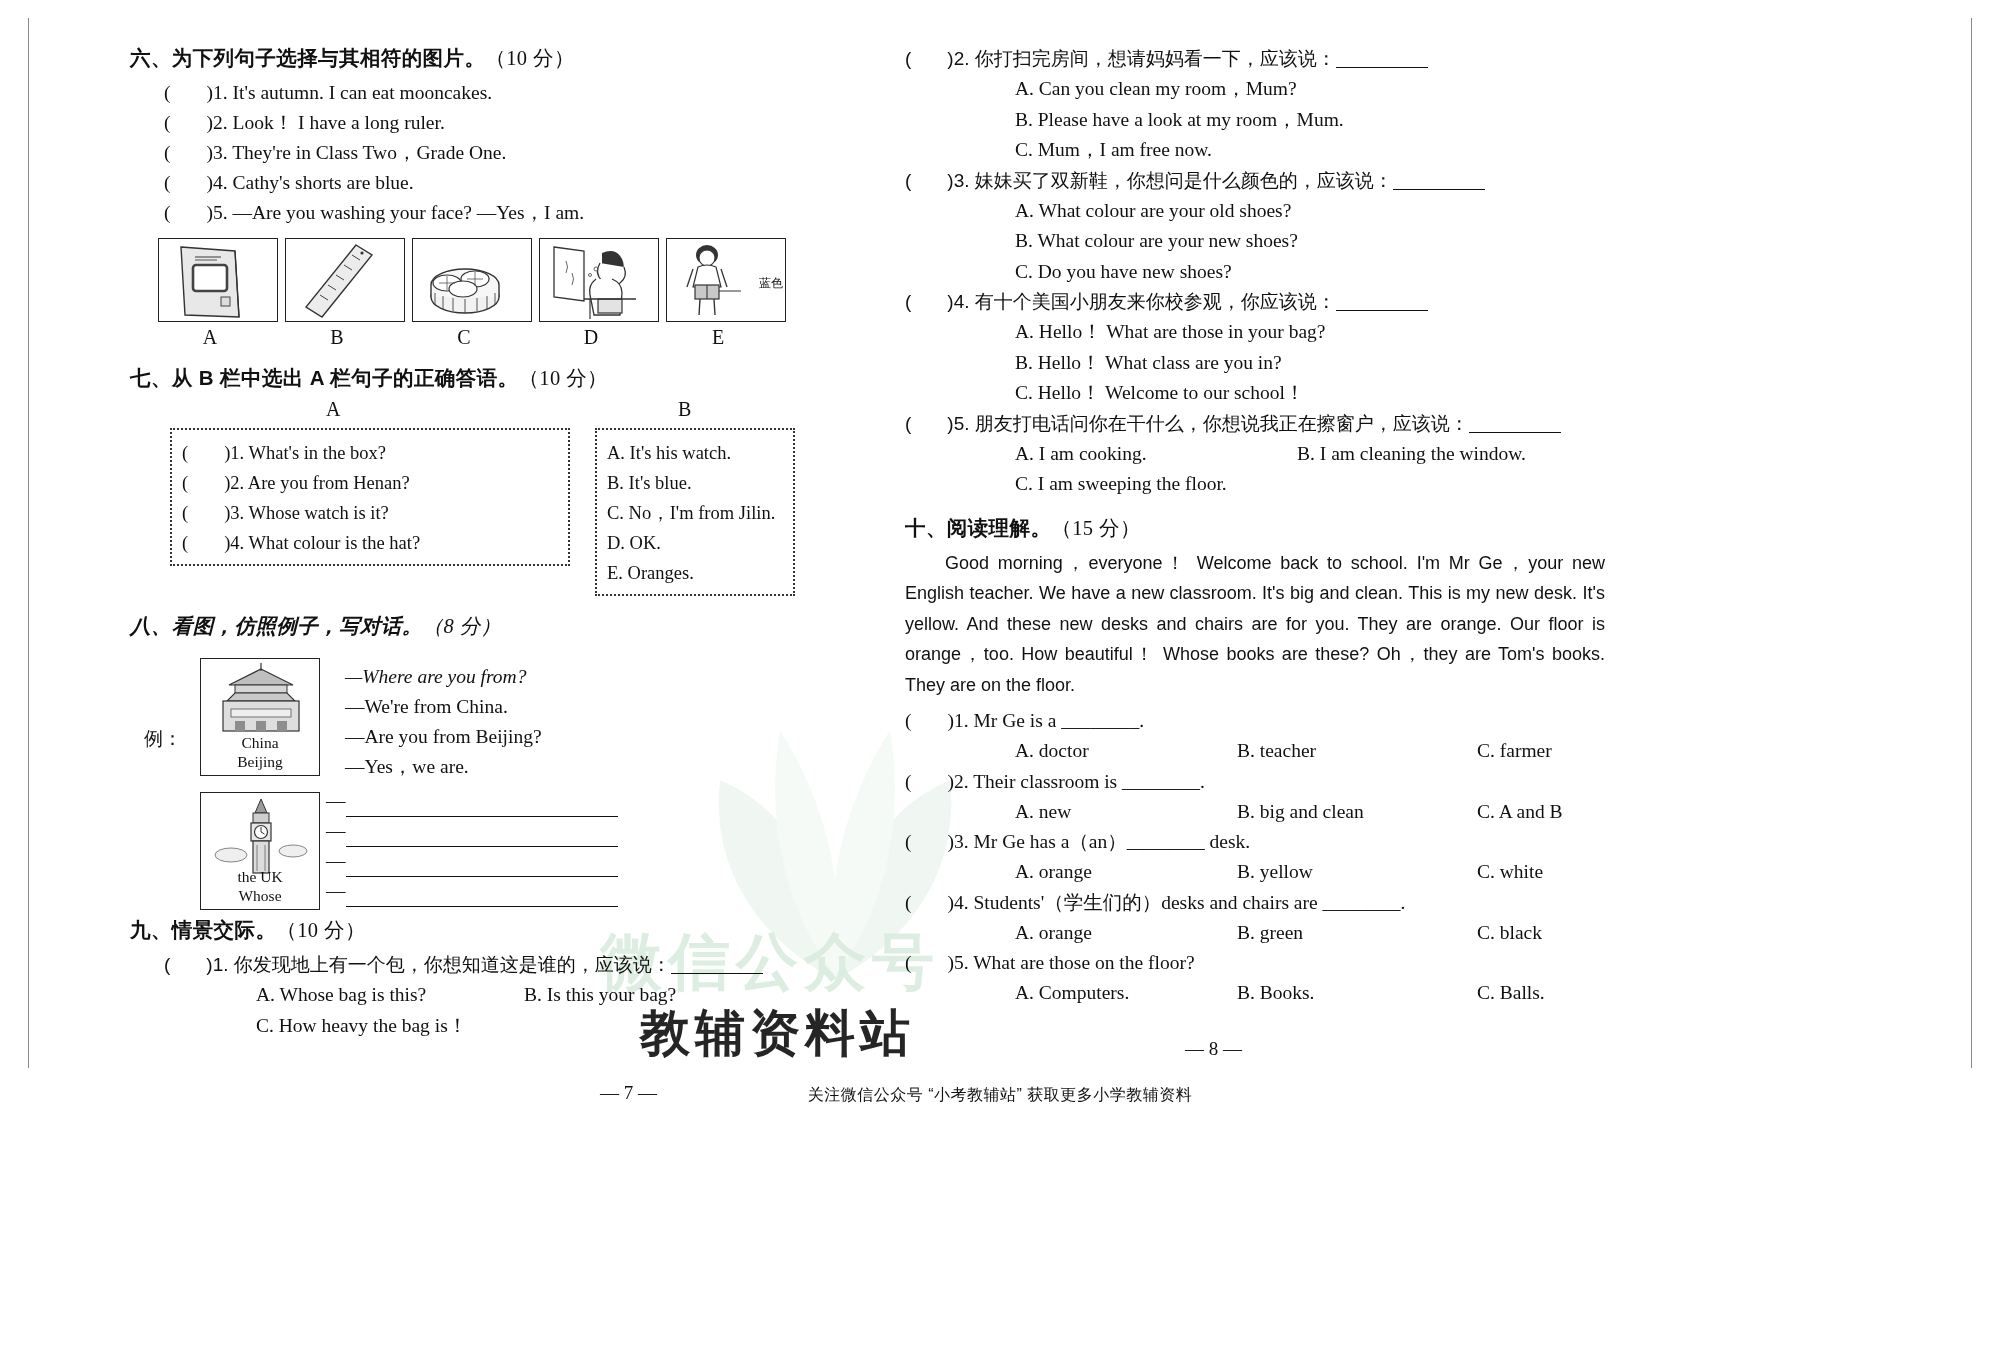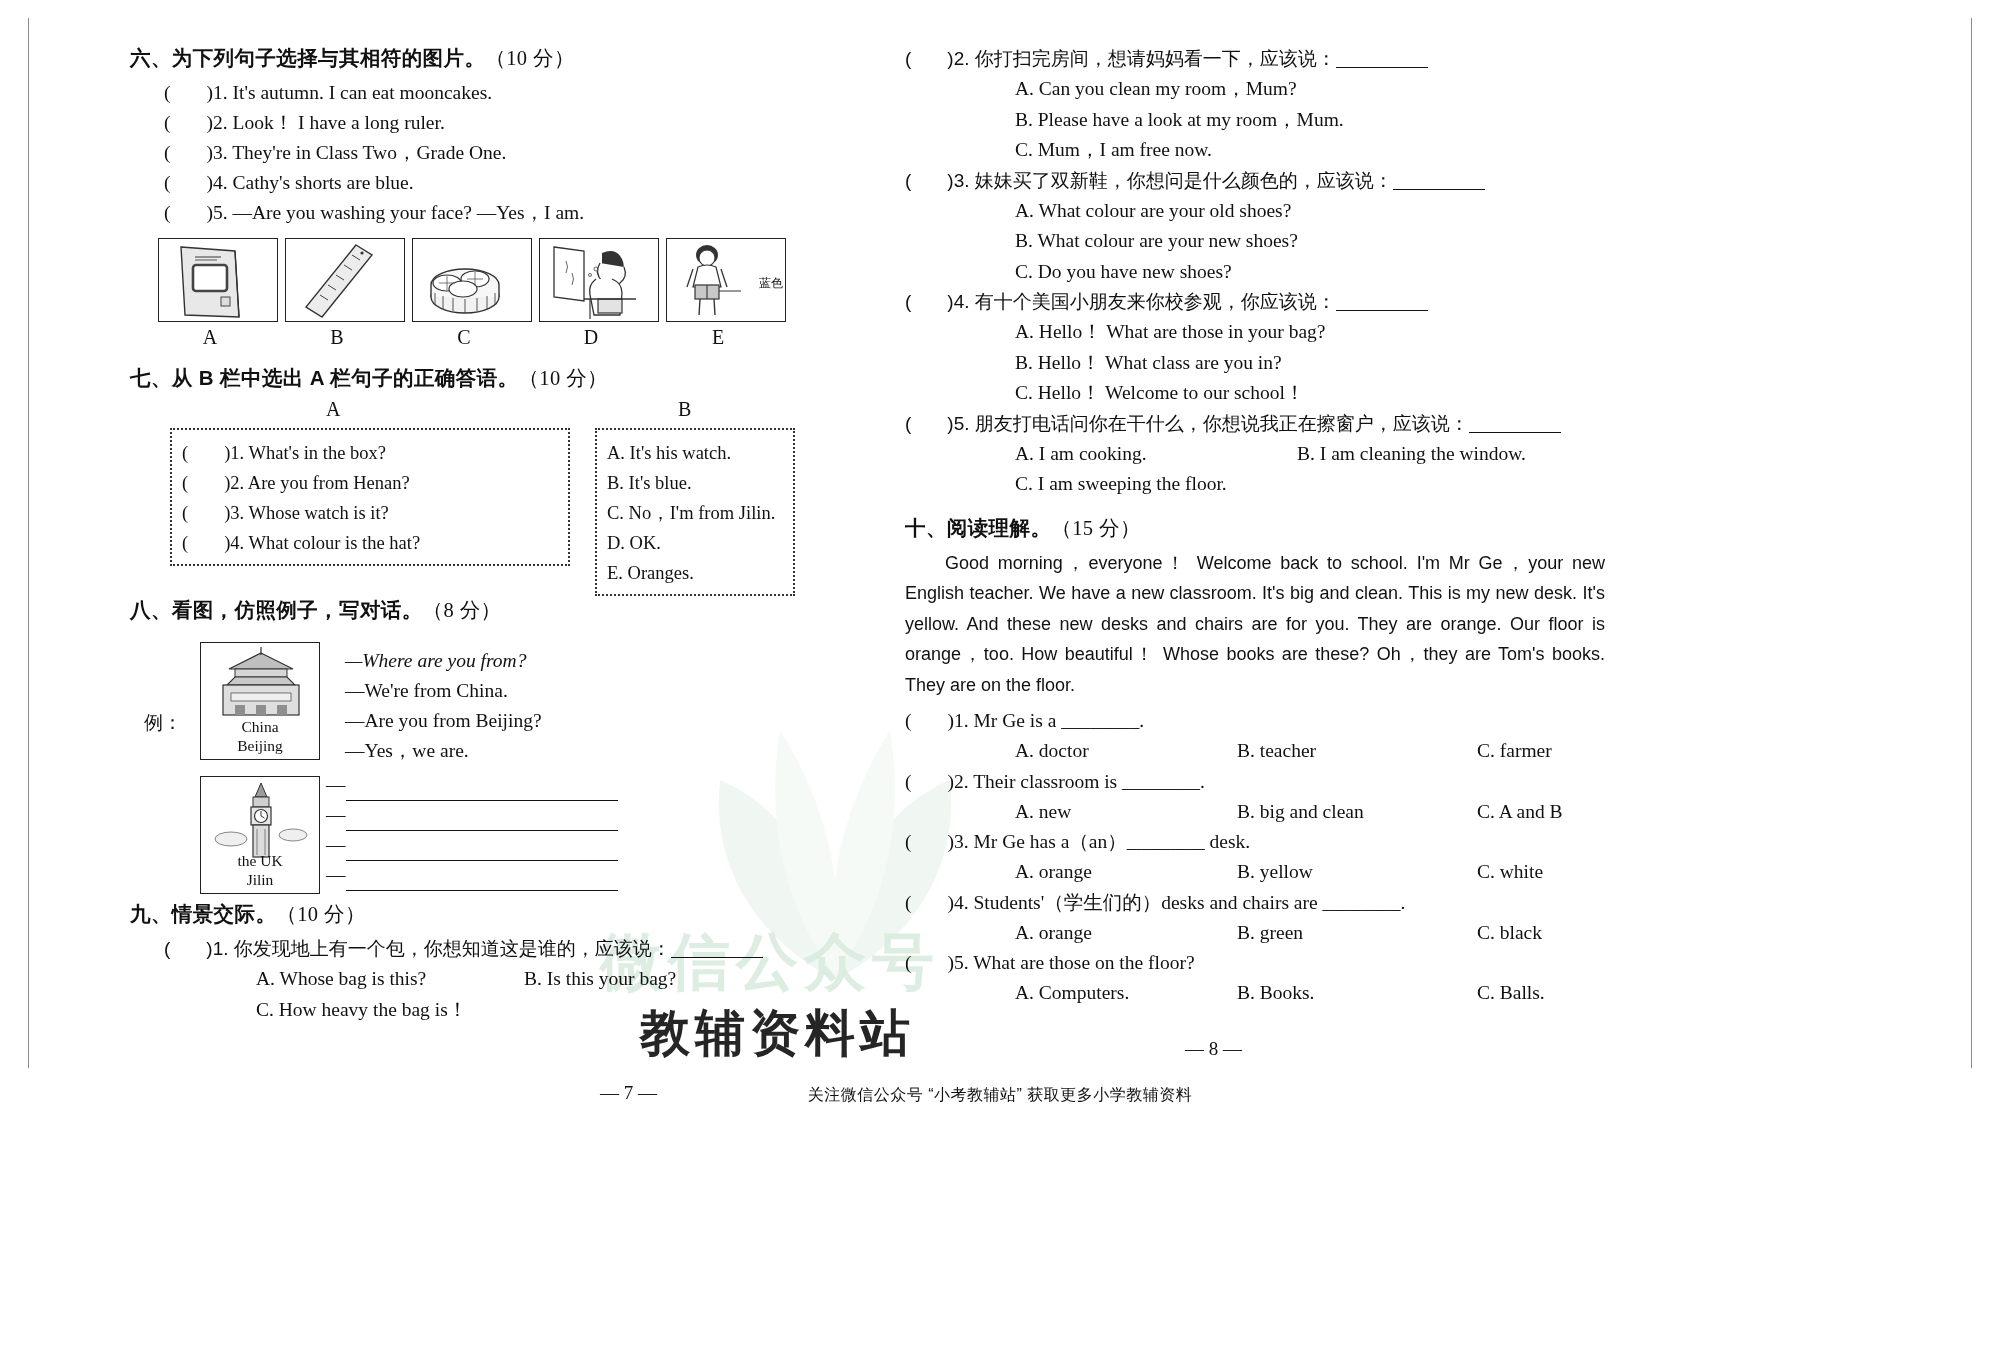--- a/index.html
+++ b/index.html
@@ -282,21 +282,21 @@
       </div>
       <div class="mbox mbox-b">
         <div class="opt">A. It's his watch.</div>
         <div class="opt">B. It's blue.</div>
         <div class="opt">C. No，I'm from Jilin.</div>
         <div class="opt">D. OK.</div>
         <div class="opt">E. Oranges.</div>
       </div>
     </div>
 
-    <div class="sec-head" style="">
+    <div class="sec-head" style="margin-top:16px;font-style:italic;">
       <span>八、看图，仿照例子，写对话。</span><span class="pts">（8 分）</span>
     </div>
 
     <div class="s8">
       <span class="eg-label">例：</span>
 
       <div class="imgbox" style="left:70px; top:8px;">
         <svg width="120" height="96" viewBox="0 0 120 96">
           <polygon points="60,10 92,26 28,26" fill="#bfbfbf" stroke="#333" stroke-width="1.2"></polygon>
           <rect x="34" y="26" width="52" height="8" fill="#d6d6d6" stroke="#333" stroke-width="1"></rect>
@@ -328,21 +328,21 @@
           <line x1="60" y1="39" x2="60" y2="34" stroke="#333" stroke-width="1"></line>
           <line x1="60" y1="39" x2="63.5" y2="41" stroke="#333" stroke-width="1"></line>
           <rect x="52" y="48" width="16" height="32" fill="#dcdcdc" stroke="#333" stroke-width="1.2"></rect>
           <line x1="56" y1="52" x2="56" y2="78" stroke="#666" stroke-width=".8"></line>
           <line x1="64" y1="52" x2="64" y2="78" stroke="#666" stroke-width=".8"></line>
           <ellipse cx="30" cy="62" rx="16" ry="7" fill="#efefef" stroke="#777" stroke-width=".9"></ellipse>
           <ellipse cx="92" cy="58" rx="14" ry="6" fill="#efefef" stroke="#777" stroke-width=".9"></ellipse>
         </svg>
         <div class="cap">
           <span>the UK</span><br>
-          <span>Jilin</span>
+          <span>Whose</span>
         </div>
       </div>
 
       <span class="wdash" style="top:140px;">—</span>
       <div class="wline" style="top:166px;"></div>
       <span class="wdash" style="top:170px;">—</span>
       <div class="wline" style="top:196px;"></div>
       <span class="wdash" style="top:200px;">—</span>
       <div class="wline" style="top:226px;"></div>
       <span class="wdash" style="top:230px;">—</span>

